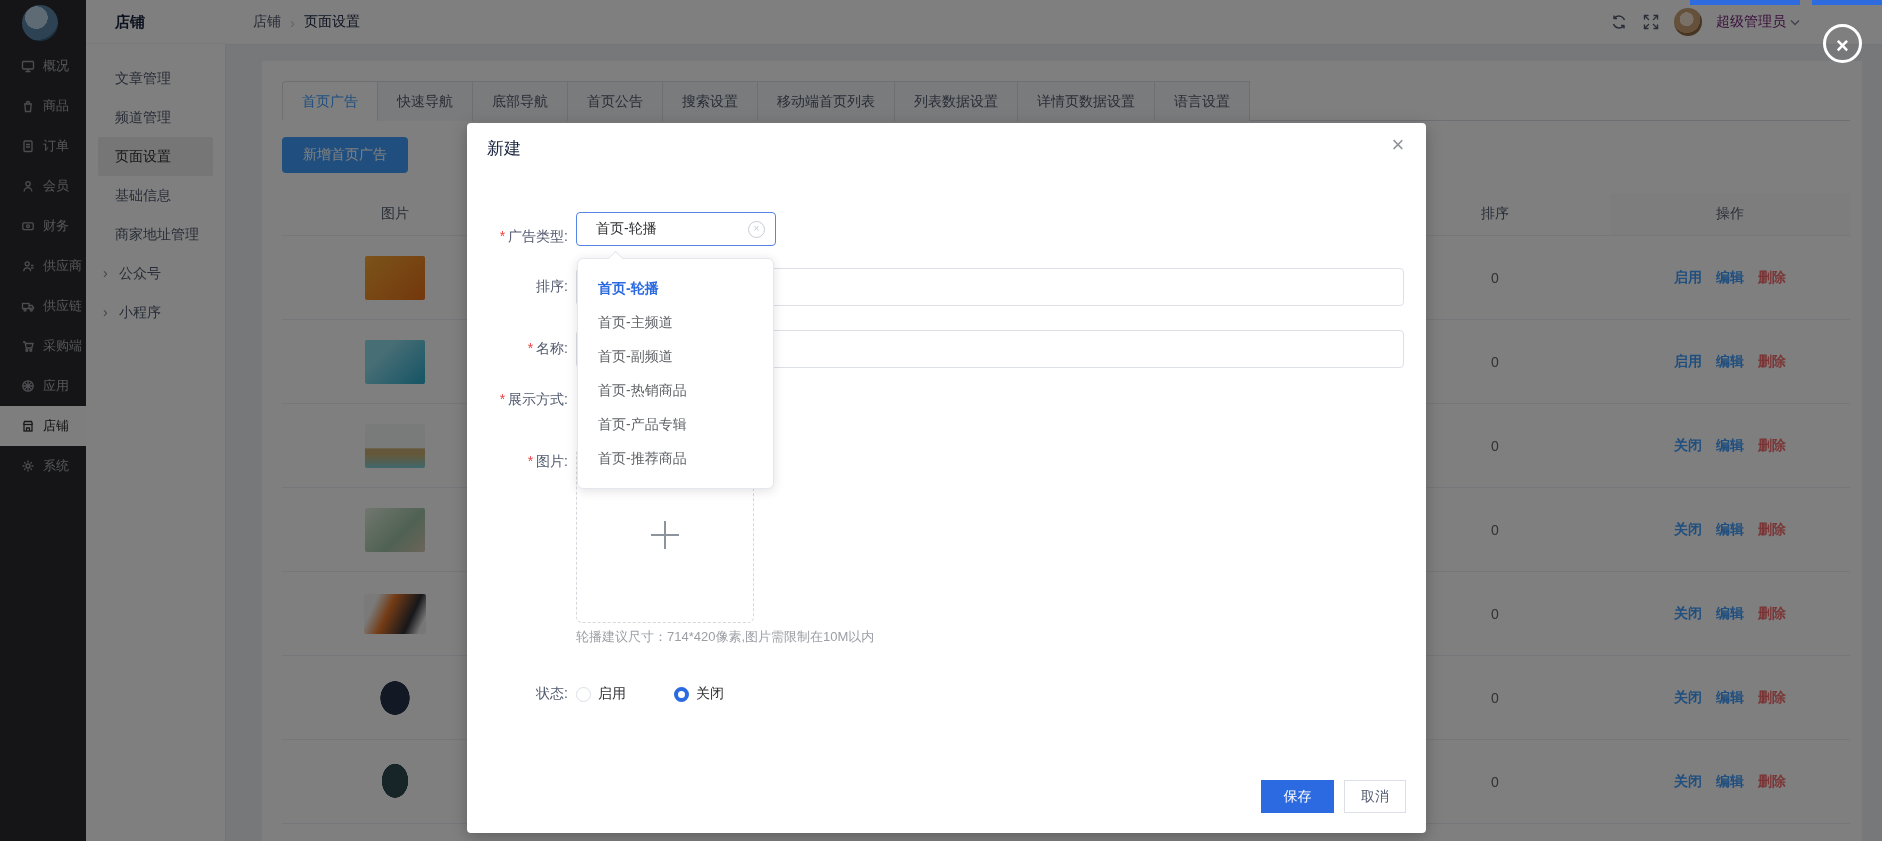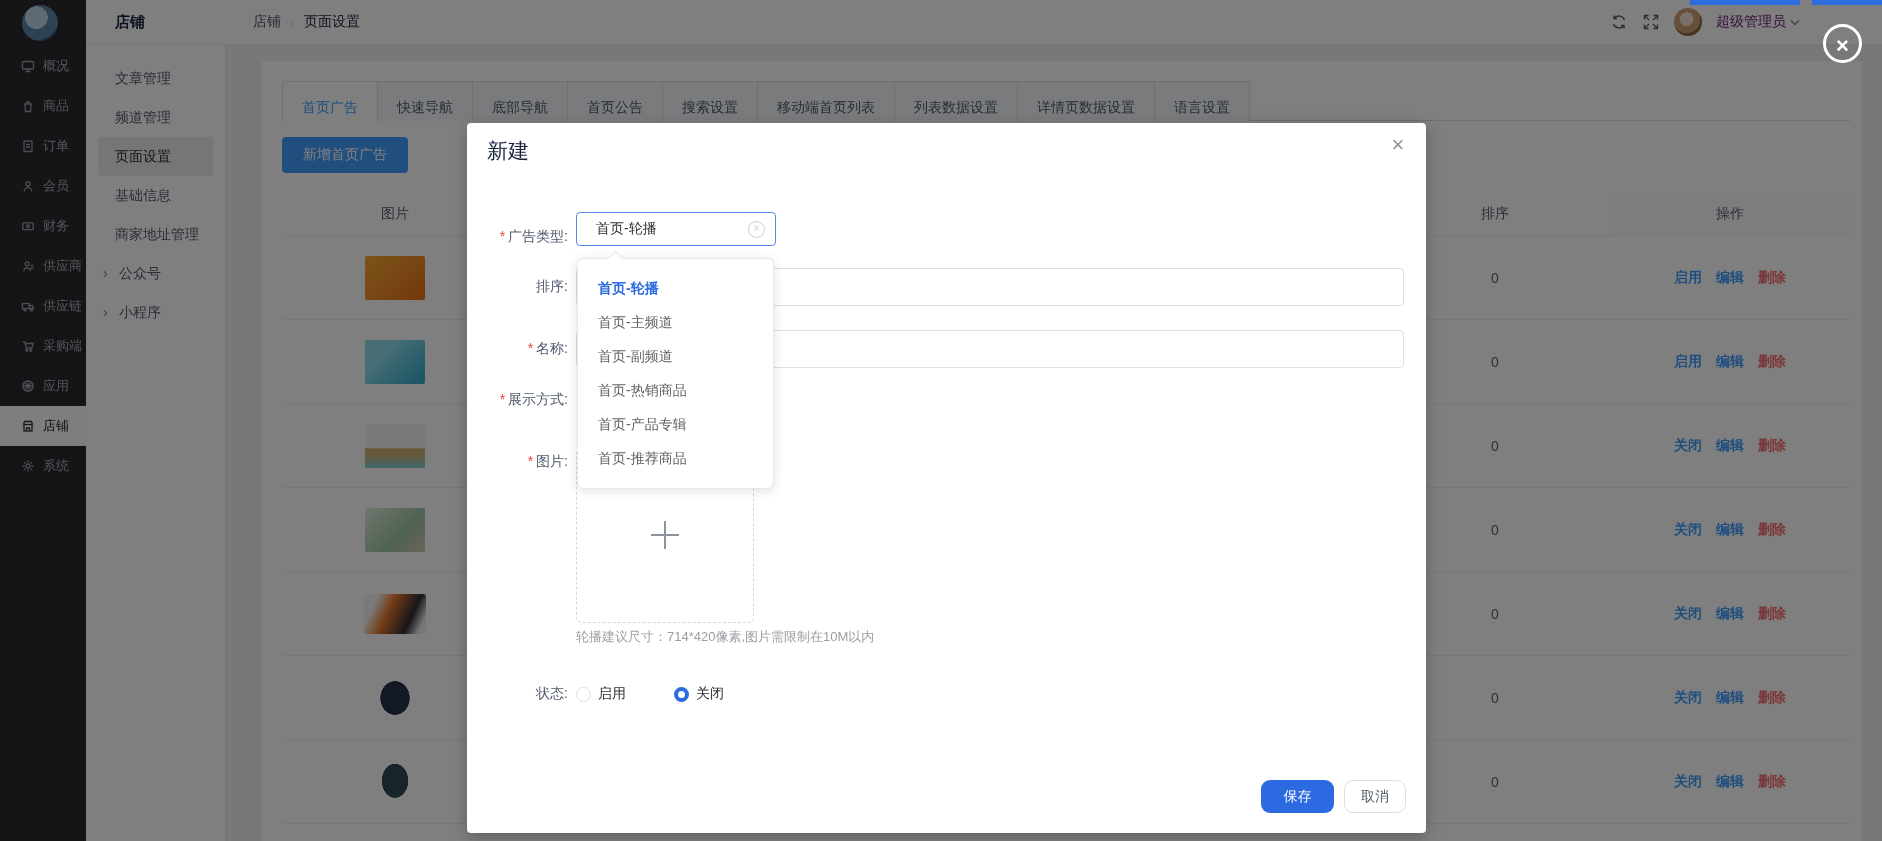--- a/index.html
+++ b/index.html
@@ -34,21 +34,21 @@
   .bc-cur{color:#17233d;}
   .top-right{position:absolute;right:82px;top:0;height:44px;display:flex;align-items:center;gap:14px;}
   .tool-icon{width:18px;height:18px;cursor:pointer;}
   .user-avatar{width:28px;height:28px;border-radius:50%;
     background:radial-gradient(circle at 45% 40%,#f2e3d0 0 30%,#caa276 31% 60%,#8f6a44 61%);cursor:pointer;}
   .user-name{font-size:14px;color:#701a75;display:flex;align-items:center;gap:4px;cursor:pointer;}
   
   .card{position:absolute;left:262px;top:61px;width:1600px;height:800px;background:#fff;z-index:1;}
   .tabbar{position:absolute;left:20px;top:20px;right:12px;height:40px;display:flex;
     border-bottom:1px solid #dcdfe6;box-sizing:border-box;}
-  .tab{height:40px;line-height:38px;padding:6px 19px;box-sizing:border-box;font-size:14px;color:#515a6e;
+  .tab{height:40px;line-height:38px;padding:0 19px;box-sizing:border-box;font-size:14px;color:#515a6e;
     background:#f5f6f8;border-top:1px solid #dcdfe6;border-left:1px solid #dcdfe6;cursor:pointer;}
   .tab:last-child{border-right:1px solid #dcdfe6;}
   .tab.first{border-top-left-radius:4px;}
   .tab.active{background:#fff;color:#409eff;border-bottom:1px solid #fff;margin-bottom:-1px;}
   .add-btn{position:absolute;left:20px;top:76px;width:126px;height:36px;background:#409eff;color:#fff;
     border:none;border-radius:4px;font-size:14px;cursor:pointer;font-family:Liberation Serif, serif;}
   
   .table{position:absolute;left:20px;top:132px;width:1568px;font-size:14px;}
   .trow{display:grid;grid-template-columns:226px 1fr 230px 240px;align-items:center;
     border-bottom:1px solid #ebeef5;}
@@ -67,21 +67,21 @@
   .t8{width:54px;height:62px;background:radial-gradient(circle at 50% 160%,#b98a52 62%,#ffffff 64%);}
   .actions{display:flex;gap:14px;justify-content:center;font-weight:600;}
   .lnk{cursor:pointer;}
   .lnk.blue{color:#409eff;}
   .lnk.red{color:#f56c6c;}
   .sort-val{color:#606266;}
   
   .overlay{position:absolute;inset:0;background:rgba(0,0,0,0.5);z-index:10;}
   .modal{position:absolute;left:467px;top:123px;width:959px;height:710px;background:#fff;
     border-radius:4px;z-index:20;box-shadow:0 4px 16px rgba(0,0,0,.25);}
-  .modal-title{position:absolute;left:20px;top:14px;font-size:21px;color:#17233d;}
+  .modal-title{position:absolute;left:20px;top:14px;font-size:17px;color:#17233d;}
   .modal-close{position:absolute;right:16px;top:10px;font-size:22px;color:#909399;cursor:pointer;
     width:24px;height:24px;line-height:24px;text-align:center;}
   .frow{position:absolute;left:0;display:flex;}
   .flabel{width:101px;text-align:right;font-size:14px;color:#515a6e;flex:0 0 101px;}
   .star{color:#f03e3e;margin-right:3px;font-size:14px;}
   .fctrl{margin-left:8px;}
   .select-box{box-sizing:border-box;width:200px;height:34px;border:1px solid #5585e5;border-radius:4px;
     display:flex;align-items:center;padding:0 10px 0 19px;cursor:pointer;background:#fff;}
   .select-value{flex:1;font-size:14px;color:#303133;}
   .clear-ico{width:15px;height:15px;border:1px solid #c9ccd4;border-radius:50%;color:#c9ccd4;
@@ -94,21 +94,21 @@
   .plus::before,.plus::after{content:"";position:absolute;background:#8c939d;}
   .plus::before{left:13px;top:0;width:2px;height:28px;}
   .plus::after{left:0;top:13px;width:28px;height:2px;}
   .hint{position:absolute;left:109px;top:505px;font-size:13px;color:#9b9ea3;}
   .radio-row{position:absolute;left:0;top:562px;display:flex;align-items:center;}
   .radio-group{margin-left:8px;display:flex;align-items:center;gap:48px;}
   .radio{display:flex;align-items:center;gap:7px;cursor:pointer;font-size:14px;color:#303133;}
   .rdot{box-sizing:border-box;width:15px;height:15px;border-radius:50%;border:1px solid #dcdfe6;background:#fff;}
   .radio.checked .rdot{border:4.5px solid #2b6ae0;}
   .modal-footer{position:absolute;right:20px;bottom:20px;display:flex;gap:10px;}
-  .btn{height:33px;border-radius:9px;font-size:14px;cursor:pointer;font-family:inherit;}
+  .btn{height:33px;border-radius:0;font-size:14px;cursor:pointer;font-family:inherit;}
   .btn-save{width:73px;background:#2b6ae0;color:#fff;border:none;}
   .btn-cancel{width:62px;background:#fff;color:#515a6e;border:1px solid #dcdfe6;}
   
   .dropdown{position:absolute;left:577px;top:258px;width:197px;height:231px;background:#fff;z-index:30;
     border:1px solid #e4e7ed;border-radius:6px;box-shadow:0 2px 12px rgba(0,0,0,.12);box-sizing:border-box;
     padding-top:12px;}
   .dropdown::before{content:"";position:absolute;left:32px;top:-6px;width:10px;height:10px;background:#fff;
     border-left:1px solid #e4e7ed;border-top:1px solid #e4e7ed;transform:rotate(45deg);}
   .opt{height:34px;line-height:34px;padding-left:20px;font-size:14px;color:#606266;cursor:pointer;}
   .opt.selected{color:#2b6ae0;font-weight:700;}

